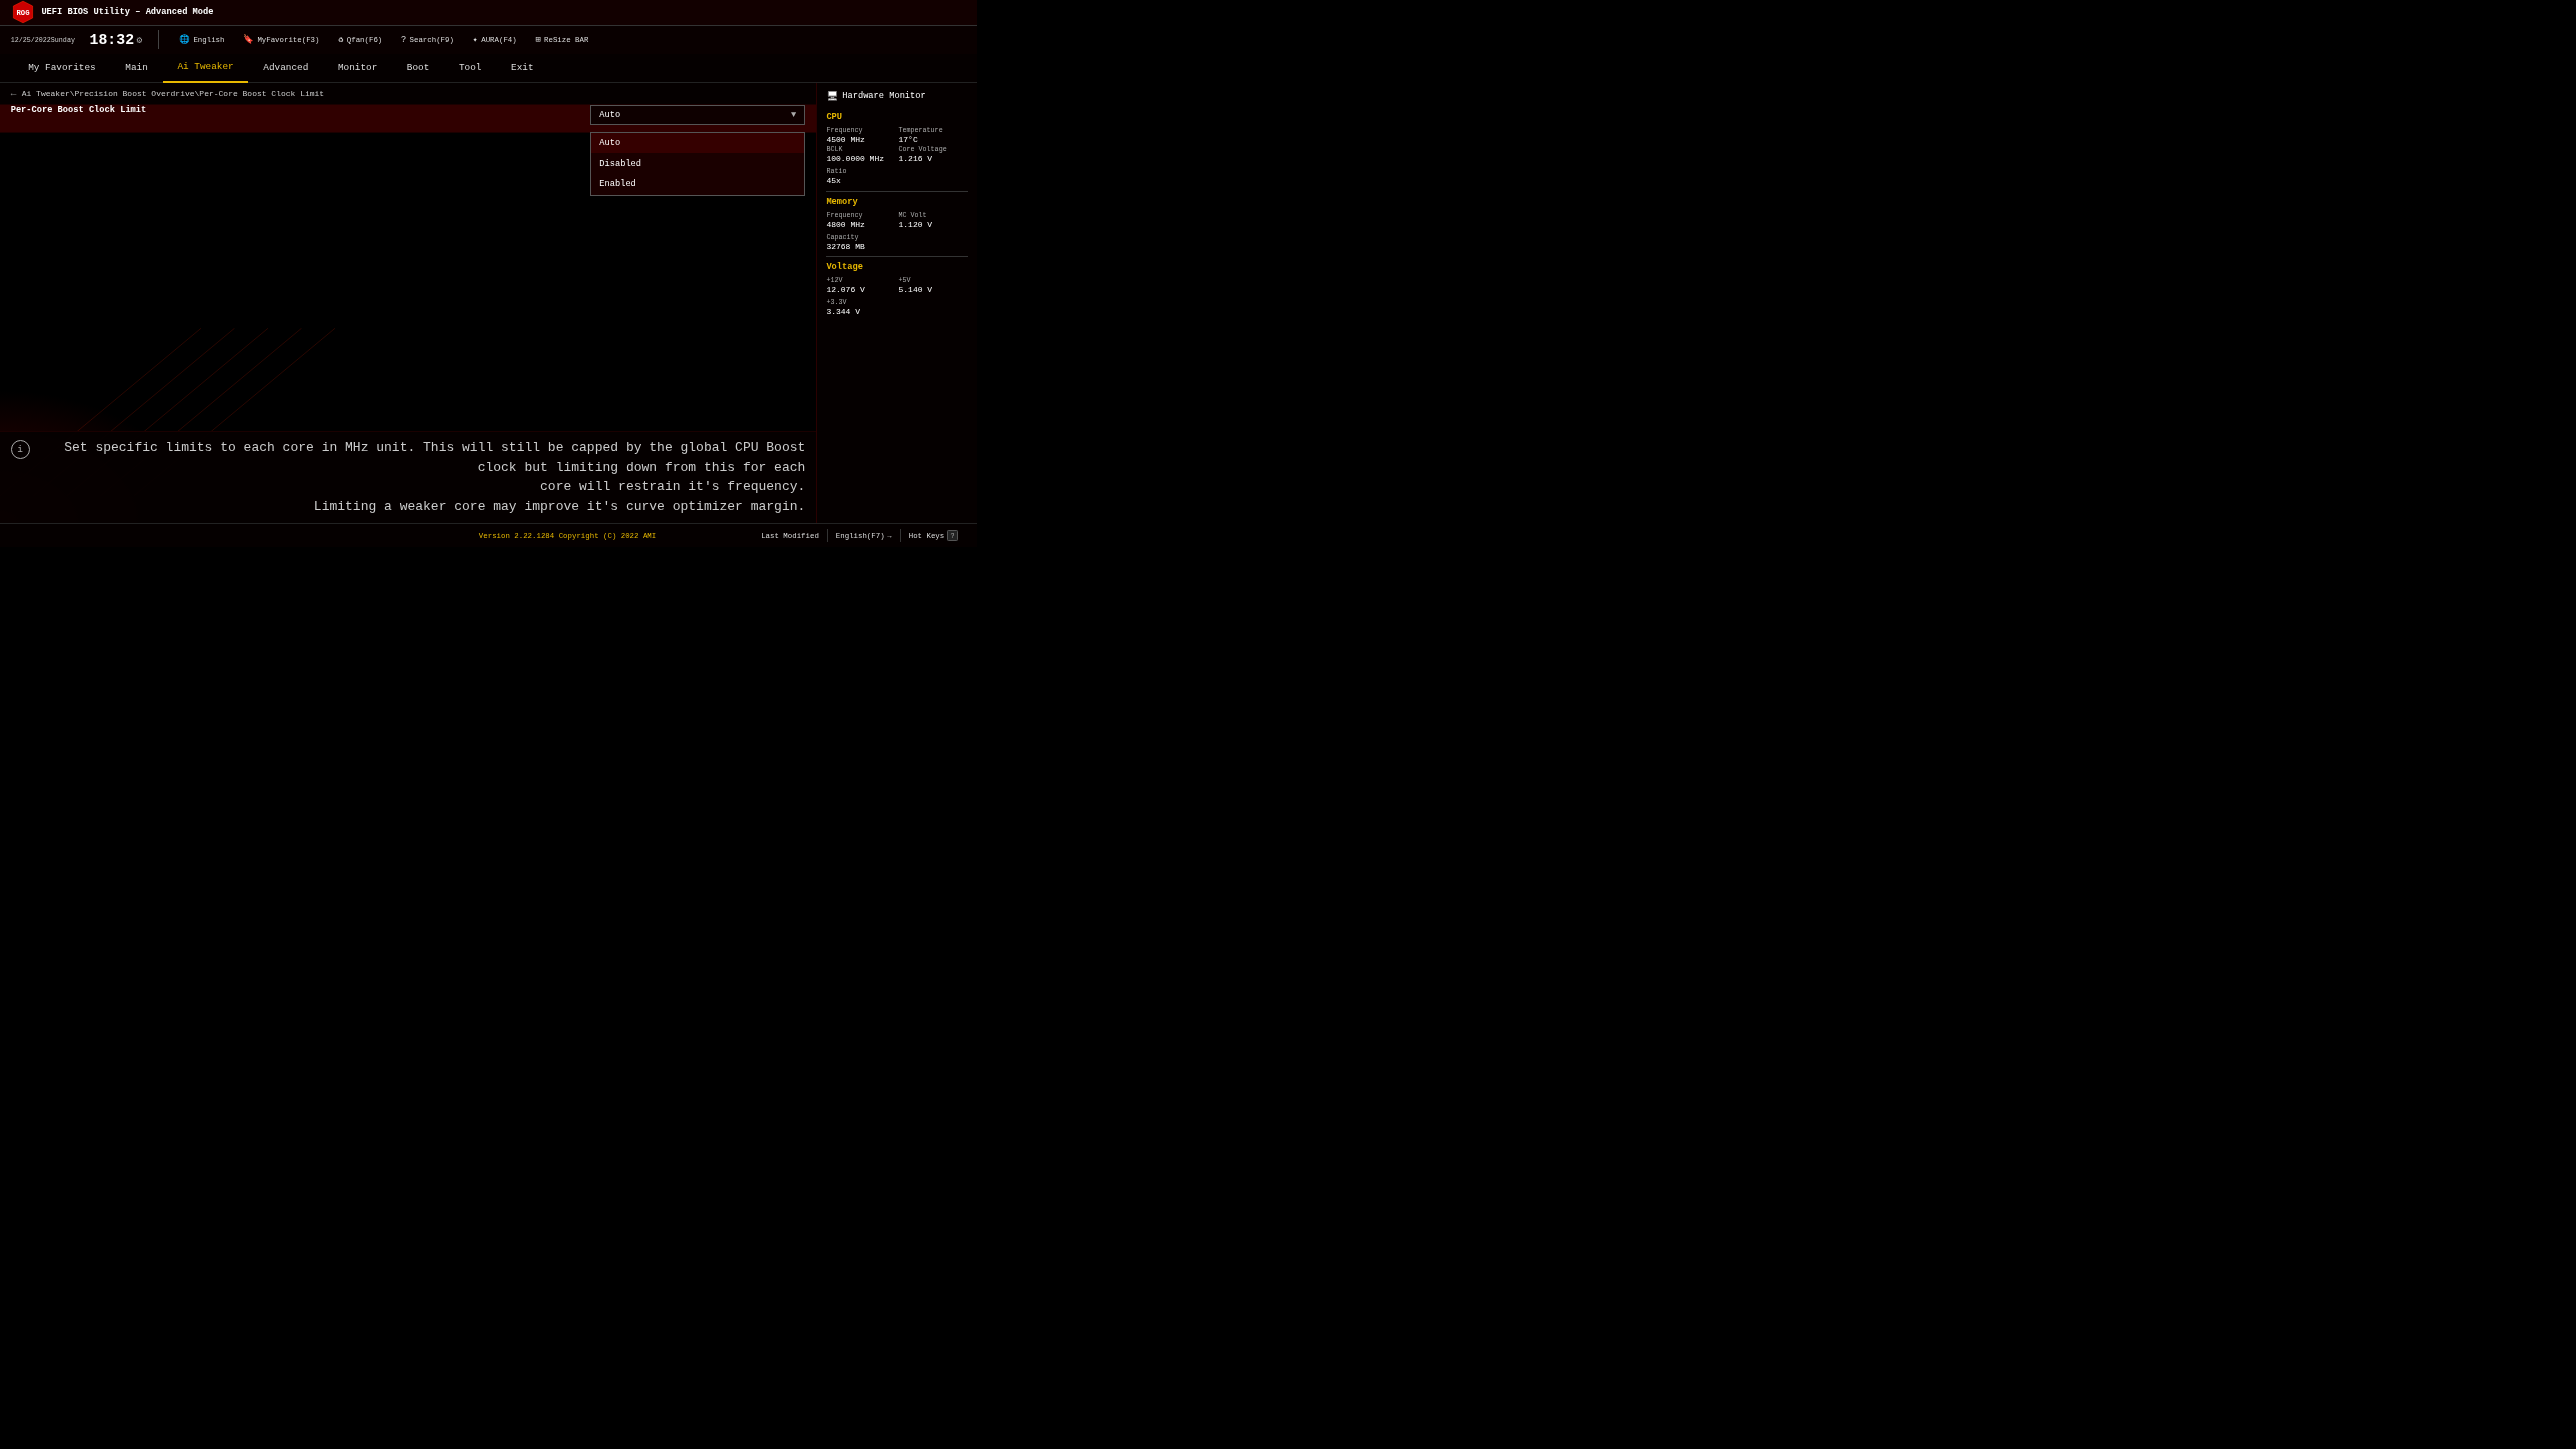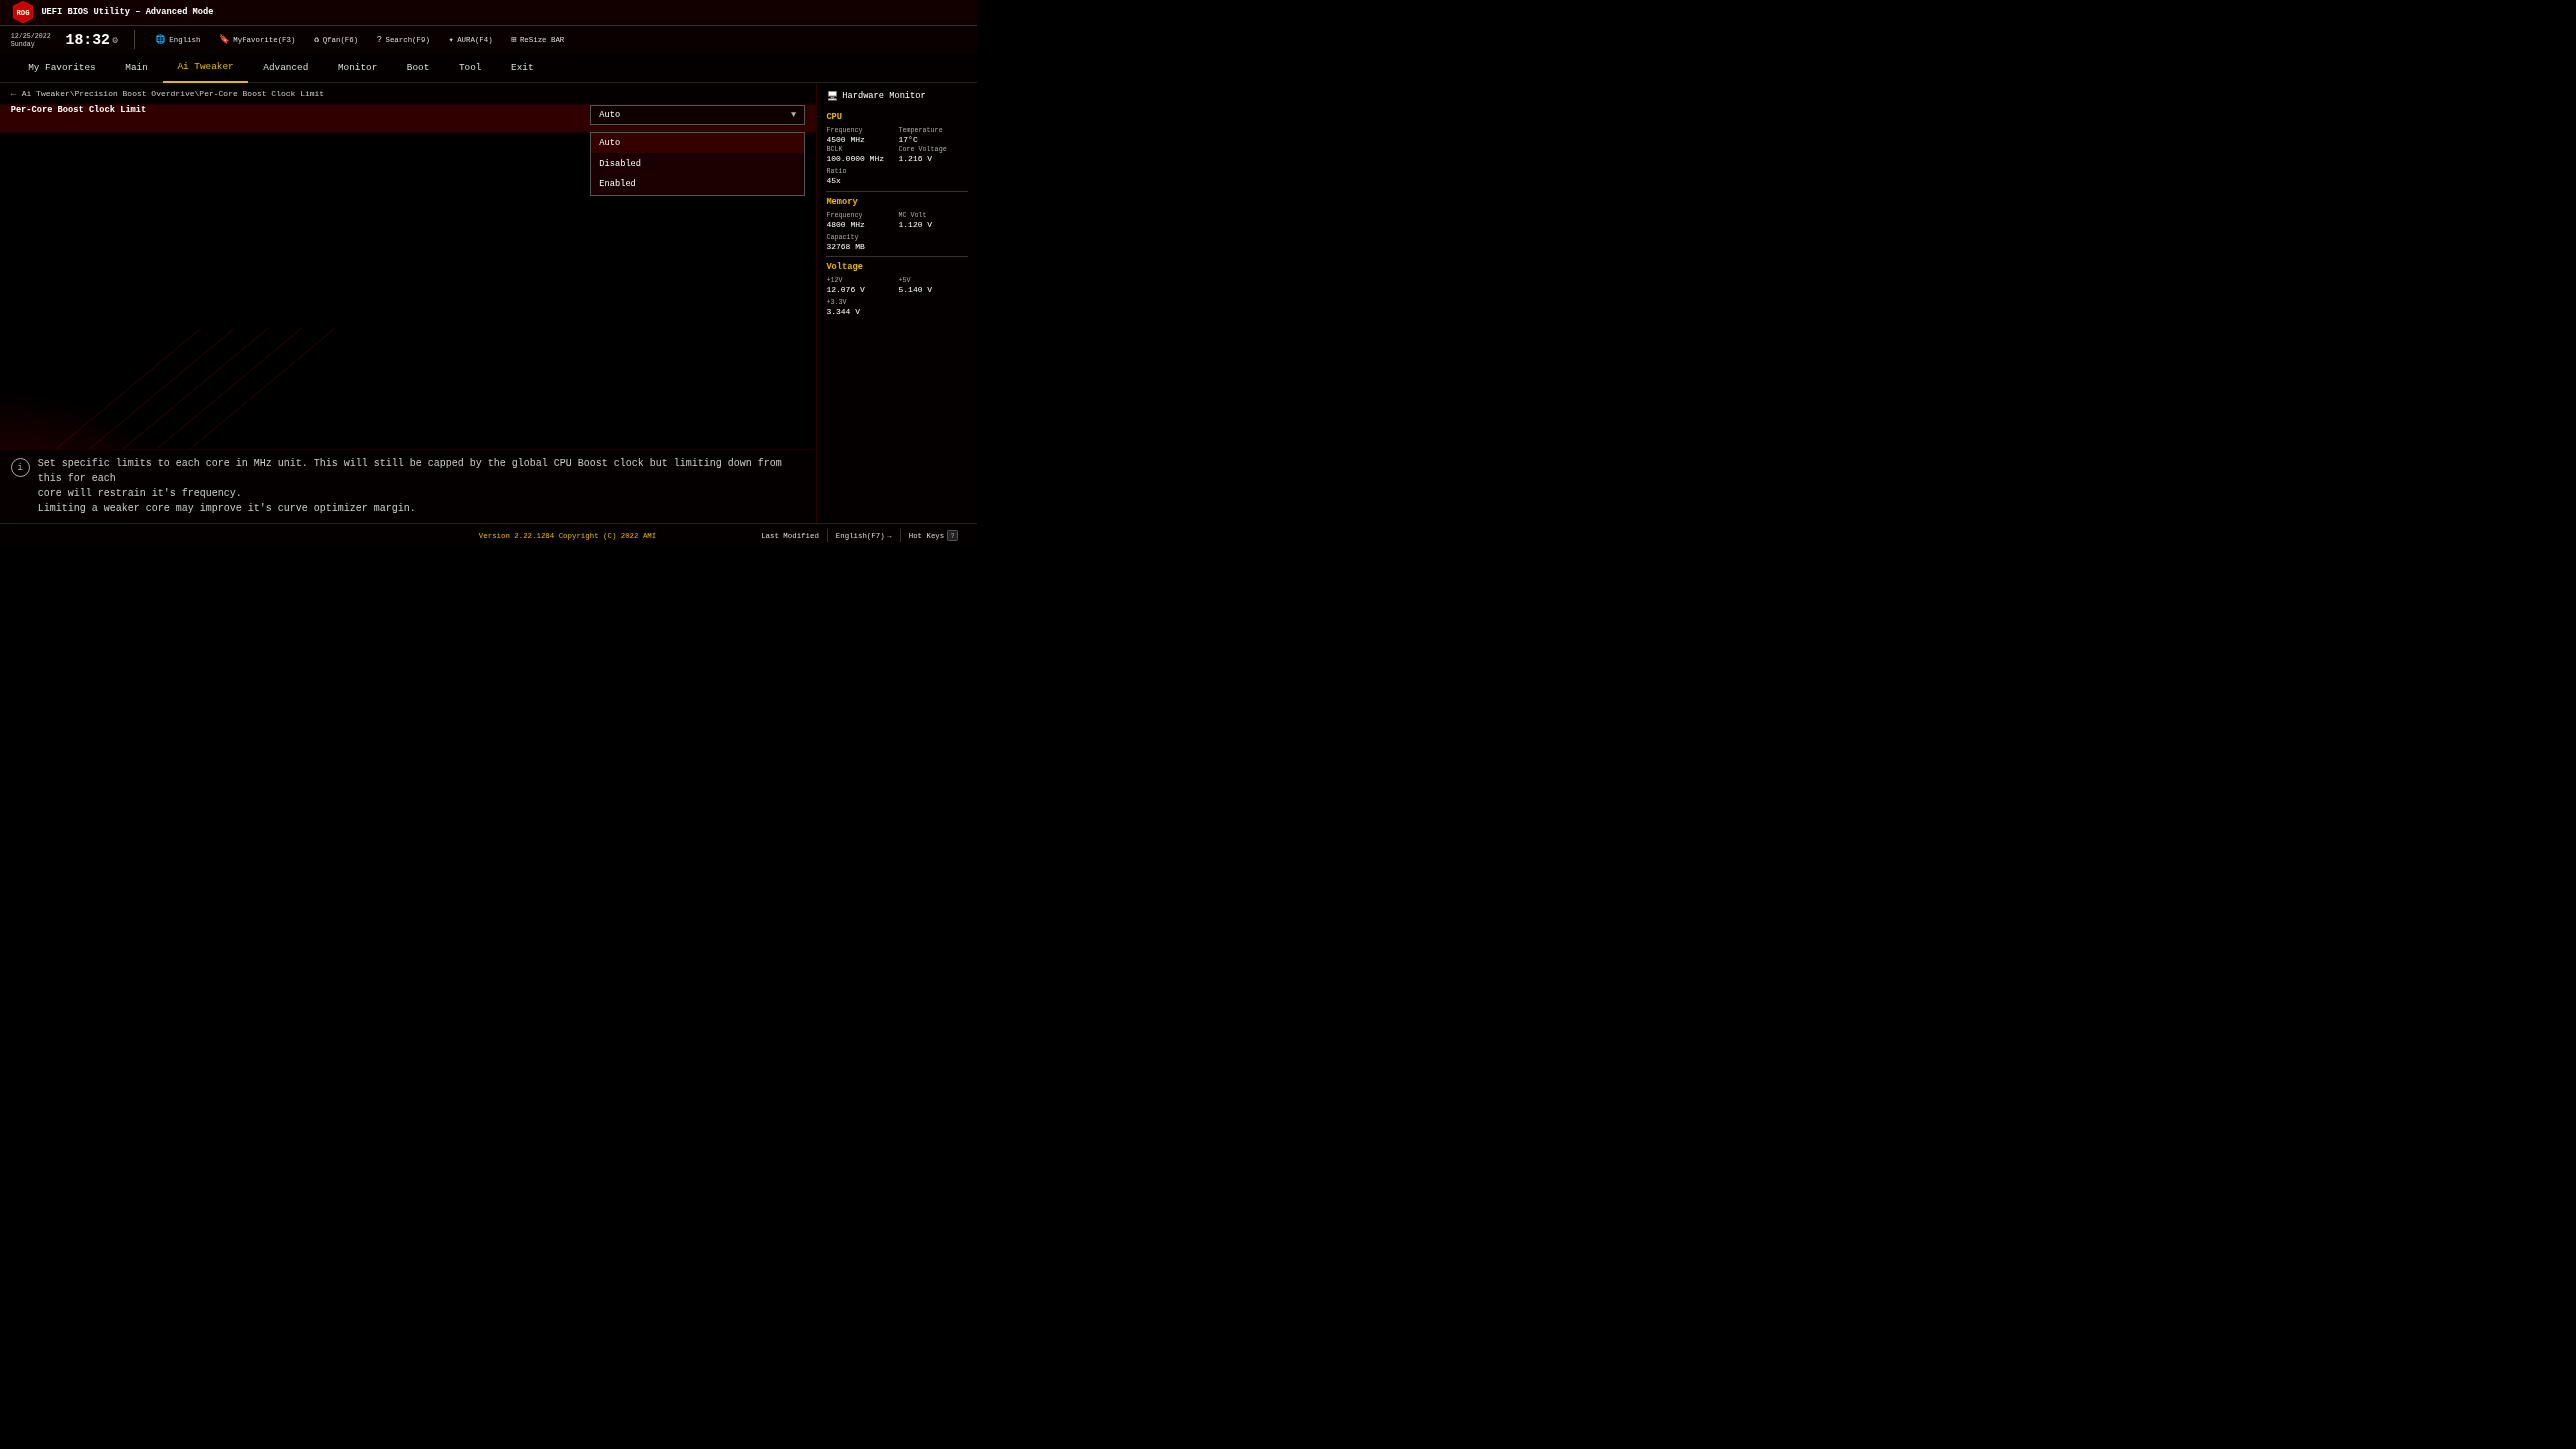--- a/index.html
+++ b/index.html
@@ -52,21 +52,21 @@
       display: flex;
       align-items: center;
       padding: 2.7px 10.7px;
       background: rgba(10,0,0,0.95);
       height: 28px;
       gap: 10.7px;
     }
 
     .datetime-block {
       display: flex;
-      flex-direction: column;
+      flex-direction: row;
       font-size: 6.7px;
       color: #ccc;
       margin-right: 4px;
     }
 
     .time-display {
       font-size: 14.8px;
       font-weight: bold;
       color: #fff;
       display: flex;
@@ -304,23 +304,24 @@
       align-items: center;
       justify-content: center;
       font-size: 9.4px;
       color: #aaa;
       margin-right: 8px;
       flex-shrink: 0;
       margin-top: 1.3px;
     }
 
     .info-text {
-      font-size: 10px;
+      font-size: 13px;
       color: #ccc;
       line-height: 1.5;
+      text-align: right;
     }
 
     
     .footer {
       position: relative;
       z-index: 10;
       display: flex;
       align-items: center;
       justify-content: space-between;
       padding: 0 10.7px;

